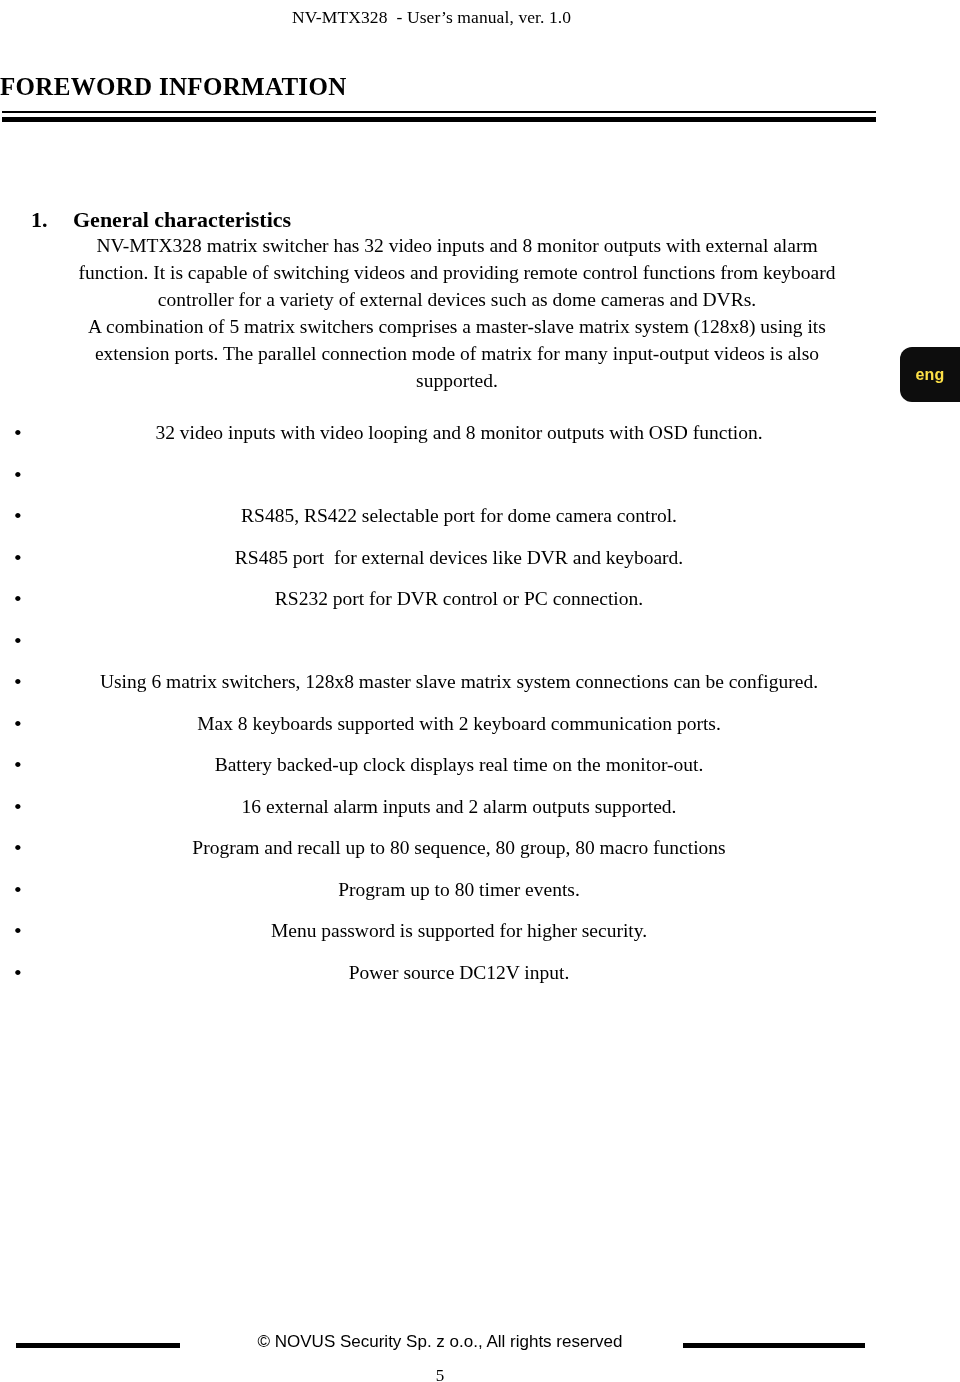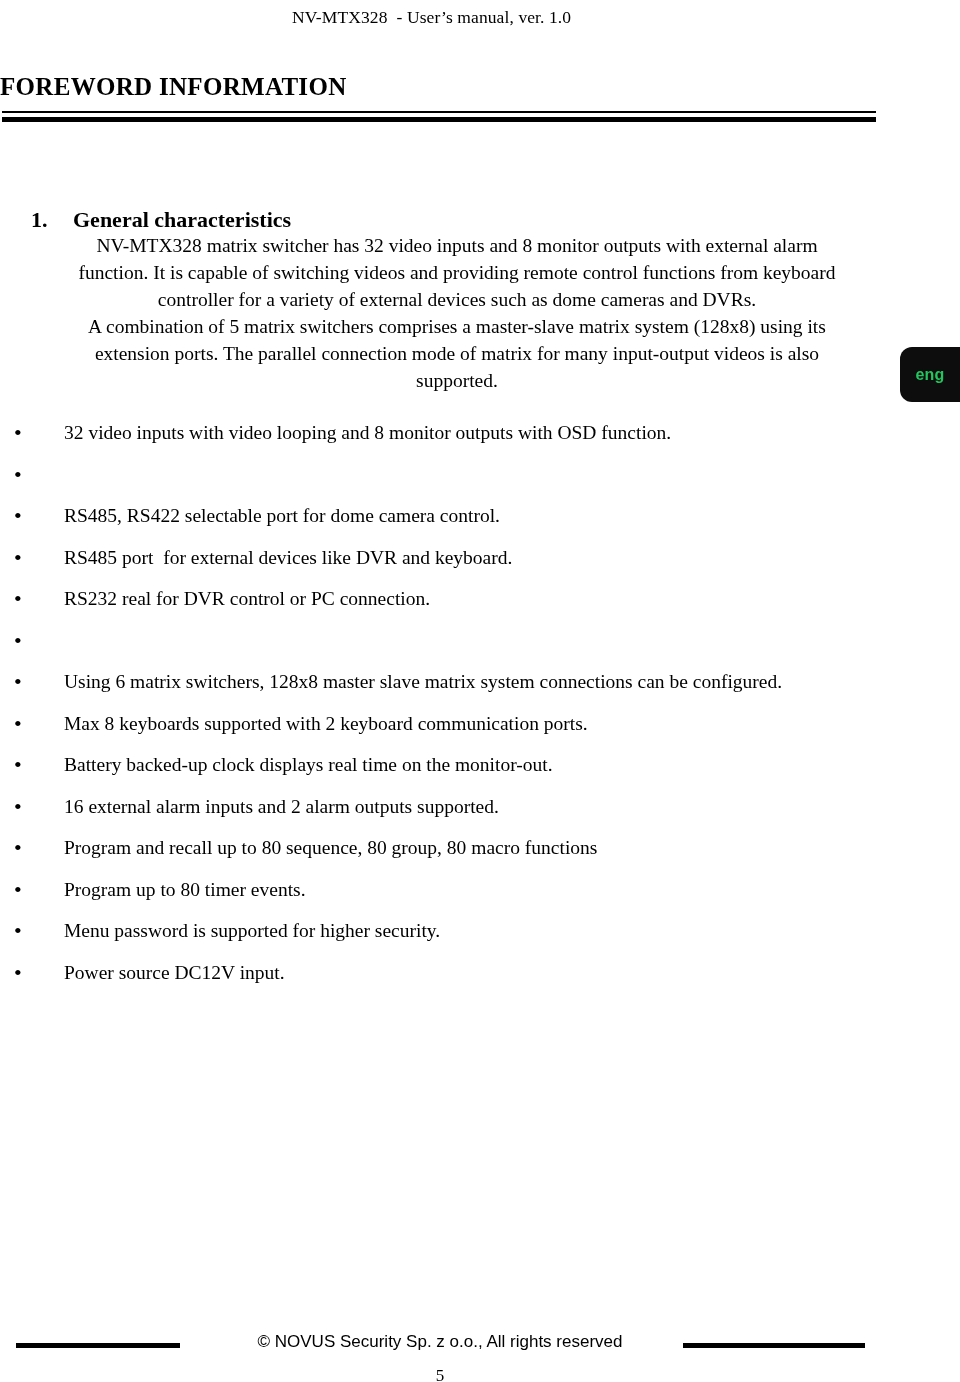--- a/index.html
+++ b/index.html
@@ -92,21 +92,21 @@
 
   
   .lang-tab {
     position: absolute;
     top: 347px;
     right: 0;
     width: 60px;
     height: 55px;
     background: #0d0d0d;
     border-radius: 12px 0 0 12px;
-    color: #22c55e;
+    color: #fde047;
     font-family: "Liberation Sans", "DejaVu Sans", sans-serif;
     font-size: 16px;
     font-weight: bold;
     display: flex;
     align-items: center;
     justify-content: center;
     letter-spacing: 0.2px;
   }
 
   
@@ -132,20 +132,21 @@
     left: 14px;
     top: 0;
     width: 12px;
     line-height: 31.5px;
     font-size: 22px;
   }
   .feature-list li .text {
     display: block;
     max-width: 790px;
     white-space: pre-wrap;
+    text-align: center;
   }
 
   
   .footer {
     position: absolute;
     left: 0;
     top: 1330px;
     width: 852px;
     height: 52px;
   }
@@ -209,21 +210,21 @@
     <li>
       <span class="bullet">•</span>
       <span class="text">RS485, RS422 selectable port for dome camera control.</span>
     </li>
     <li>
       <span class="bullet">•</span>
       <span class="text">RS485 port  for external devices like DVR and keyboard.</span>
     </li>
     <li>
       <span class="bullet">•</span>
-      <span class="text">RS232 real for DVR control or PC connection.</span>
+      <span class="text">RS232 port for DVR control or PC connection.</span>
     </li>
     <li>
       <span class="bullet">•</span>
     </li>
     <li>
       <span class="bullet">•</span>
       <span class="text">Using 6 matrix switchers, 128x8 master slave matrix system connections can be configured.</span>
     </li>
     <li>
       <span class="bullet">•</span>

